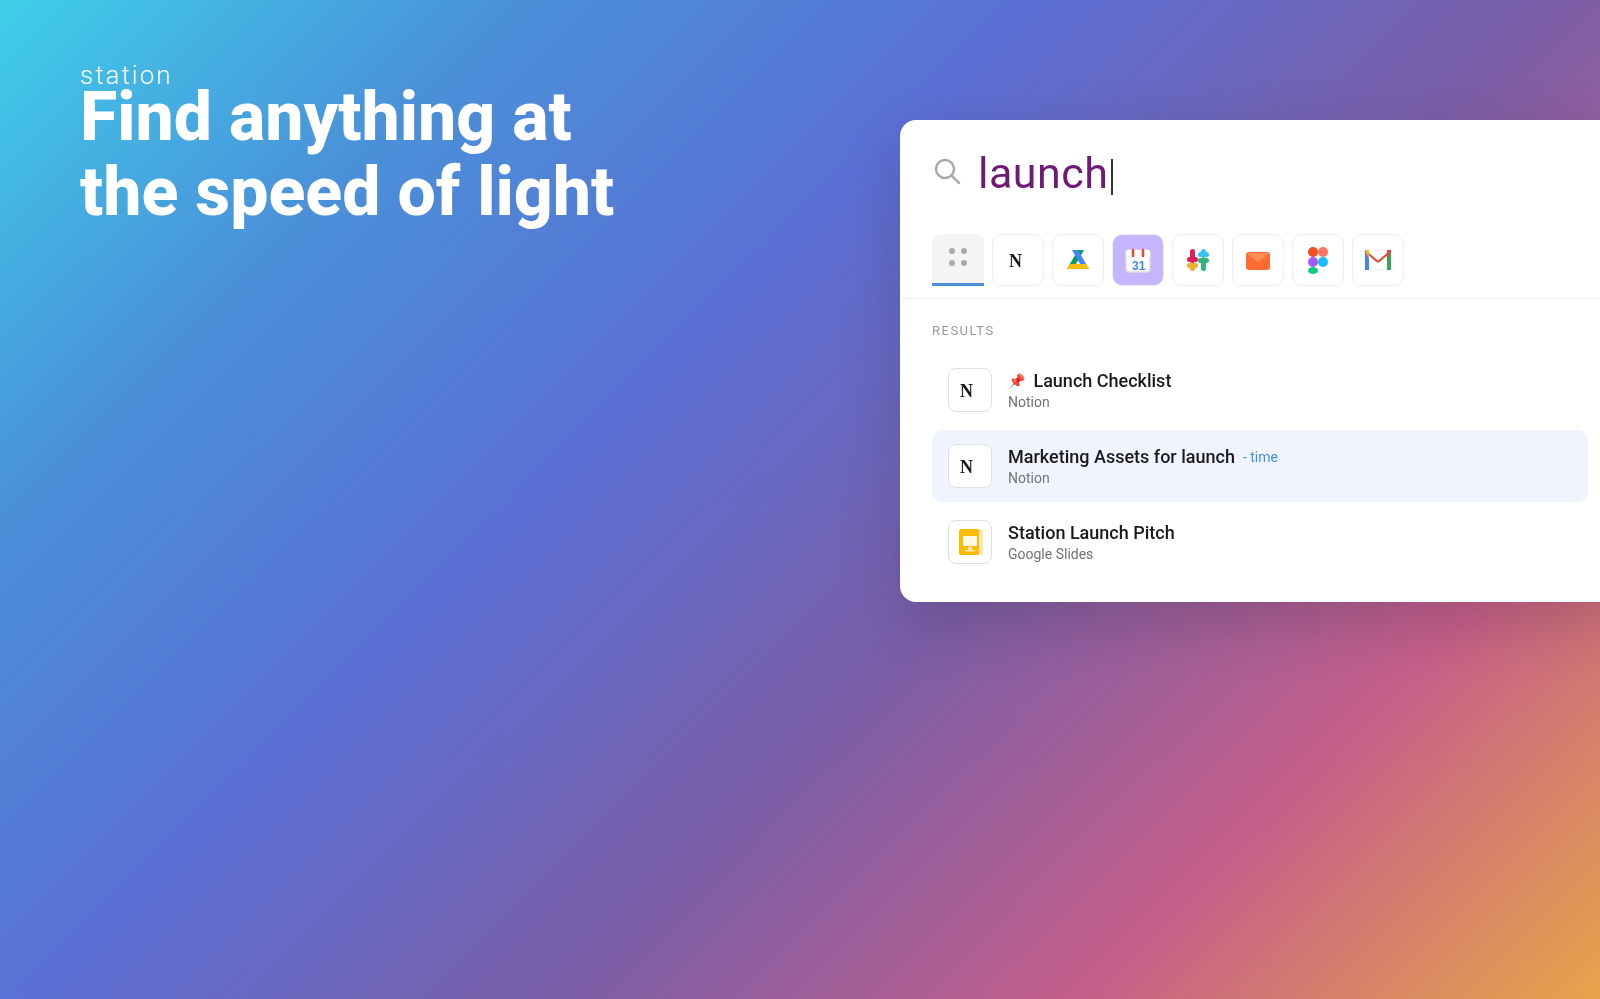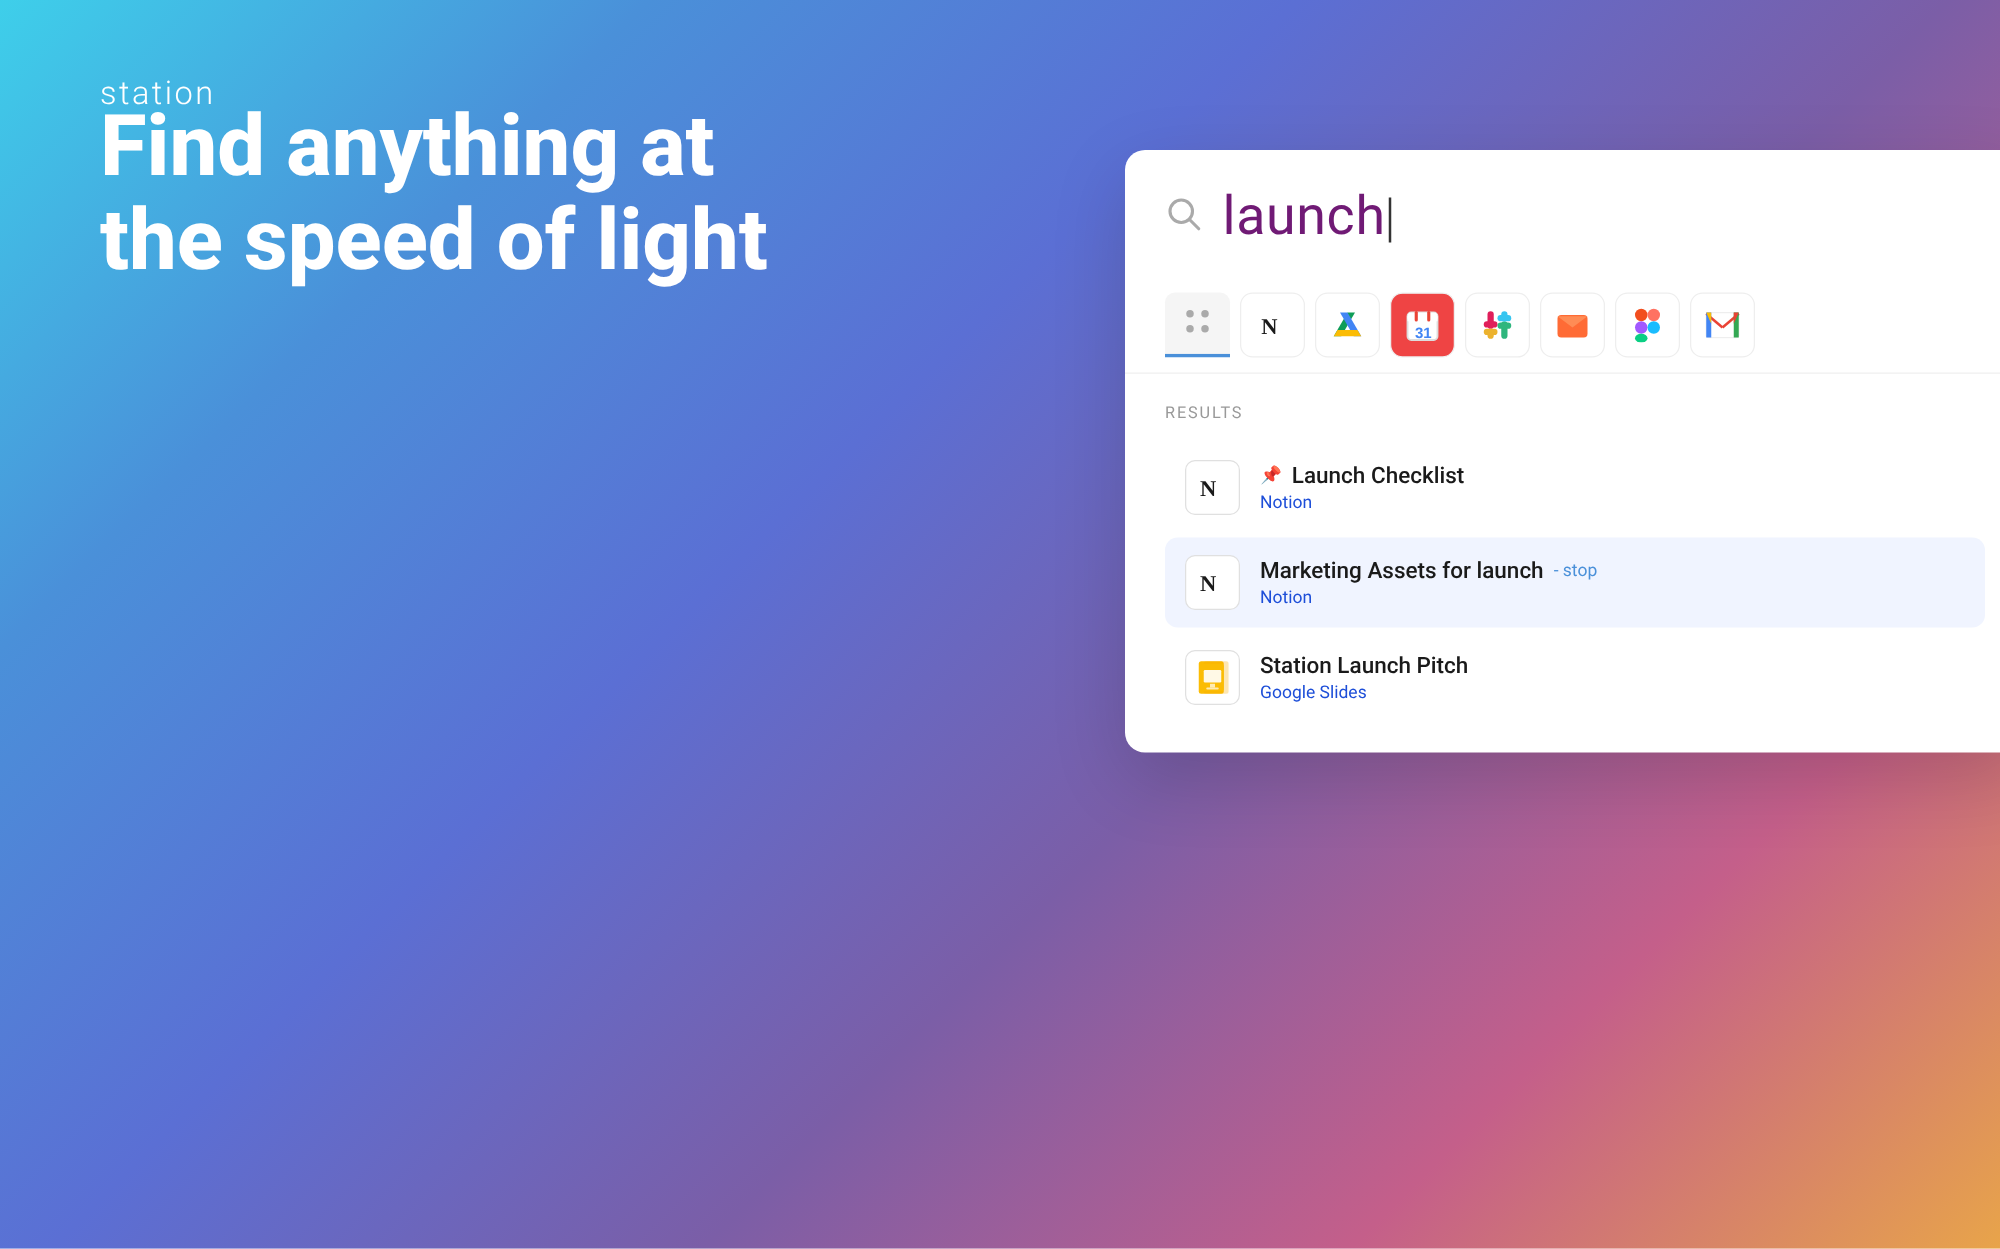--- a/index.html
+++ b/index.html
@@ -194,21 +194,21 @@
     }
 
     .result-open-link {
       font-size: 14px;
       color: #4a90d9;
       font-weight: 400;
     }
 
     .result-subtitle {
       font-size: 14px;
-      color: #1d4ed8;
+      color: #737373;
     }
 
     
     .notion-icon {
       background: white;
       border: 1.5px solid #e0e0e0;
     }
 
     
     .slides-icon-wrap {
@@ -278,21 +278,21 @@
         <svg width="30" height="26" viewBox="0 0 30 26">
           <polygon points="15,2 28,24 2,24" fill="none" stroke="none"></polygon>
           <polygon points="11,22 19,22 23,15 15,2 7,15" fill="#4285F4" opacity="0"></polygon>
 
           <polygon points="15,3 4,22 10,22 21,3" fill="#0F9D58"></polygon>
           <polygon points="15,3 26,22 20,22 9,3" fill="#4285F4"></polygon>
           <polygon points="4,22 26,22 23,17 7,17" fill="#FBBC04"></polygon>
         </svg>
       </div>
 
-      <div class="app-icon" style="background:#ef4444; border:1.5px solid #eee; border-radius:10px;">
+      <div class="app-icon" style="background:#c4b5fd; border:1.5px solid #eee; border-radius:10px;">
         <svg width="30" height="30" viewBox="0 0 30 30">
           <rect x="3" y="5" width="24" height="22" rx="3" fill="white" stroke="#ddd" stroke-width="1.5"></rect>
           <rect x="3" y="5" width="24" height="7" rx="3" fill="white"></rect>
           <rect x="3" y="8" width="24" height="4" fill="white"></rect>
           <line x1="10" y1="5" x2="10" y2="11" stroke="#EA4335" stroke-width="2.5" stroke-linecap="round"></line>
           <line x1="20" y1="5" x2="20" y2="11" stroke="#EA4335" stroke-width="2.5" stroke-linecap="round"></line>
           <text x="9" y="25" font-size="12" font-weight="700" fill="#4285F4" font-family="sans-serif">31</text>
         </svg>
       </div>
 
@@ -364,21 +364,21 @@
       <div class="result-item highlighted">
         <div class="result-app-icon notion-icon">
           <svg width="26" height="26" viewBox="0 0 26 26">
             <rect width="26" height="26" rx="4" fill="white"></rect>
             <text x="3" y="20" font-size="18" font-weight="900" fill="#1a1a1a" font-family="Georgia, serif">N</text>
           </svg>
         </div>
         <div class="result-text">
           <div class="result-title">
             <span>Marketing Assets for launch</span>
-            <span class="result-open-link">- stop</span>
+            <span class="result-open-link">- time</span>
           </div>
           <div class="result-subtitle">Notion</div>
         </div>
       </div>
 
       <div class="result-item">
         <div class="result-app-icon slides-icon-wrap">
           <svg width="26" height="28" viewBox="0 0 26 28">
             <rect x="2" y="1" width="20" height="26" rx="2" fill="#FBBC04"></rect>
             <rect x="6" y="1" width="20" height="26" rx="2" fill="#F9AB00" opacity="0.3"></rect>

